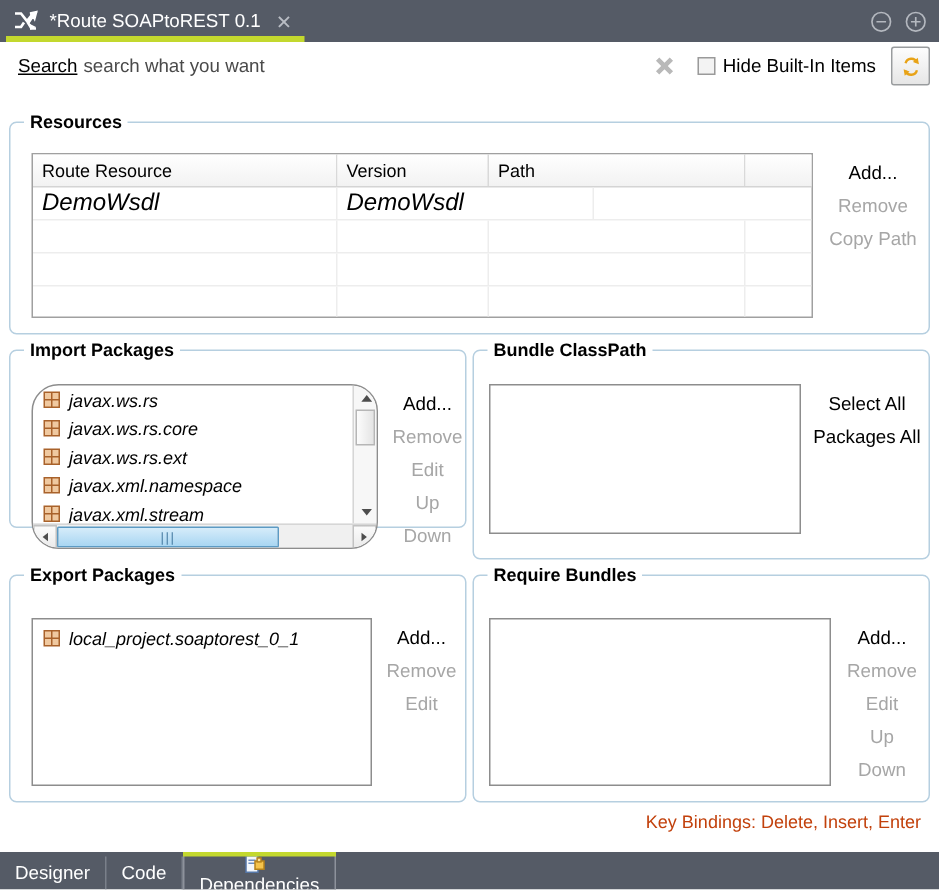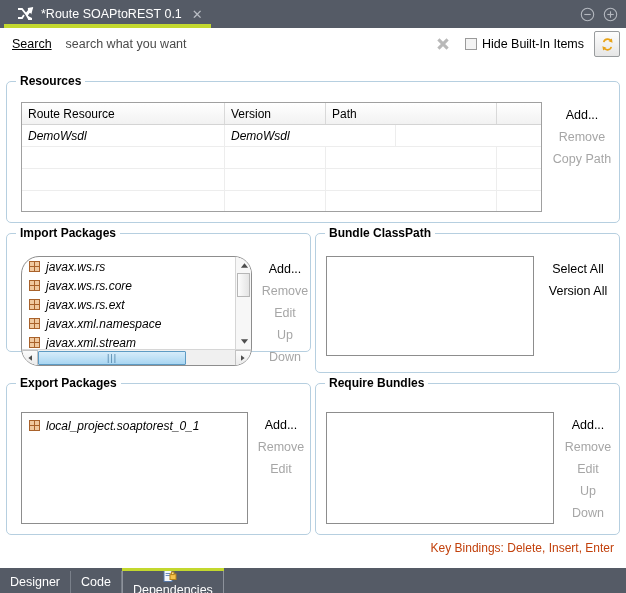--- a/index.html
+++ b/index.html
@@ -22,21 +22,21 @@
     height: 28px;
     background: #555b66;
     position: relative;
     display: flex;
     align-items: center;
   }
   .tab-active {
     height: 28px;
     display: flex;
     align-items: center;
-    padding: 0 8px 0 16px;
+    padding: 0 8px 0 8px;
     position: relative;
     box-sizing: border-box;
   }
   .tab-active::after {
     content: "";
     position: absolute;
     left: 4px;
     right: 0;
     bottom: 0;
     height: 4px;
@@ -81,21 +81,21 @@
     align-items: center;
     padding: 0 6px 0 12px;
     box-sizing: border-box;
     position: relative;
   }
   .search-label {
     text-decoration: underline;
     font-size: 12.5px;
     color: #000;
     cursor: pointer;
-    margin-right: 14px;
+    margin-right: 4px;
   }
   .search-input {
     border: none;
     outline: none;
     font-family: "Liberation Sans", sans-serif;
     font-size: 12.5px;
     color: #4a4a4a;
     background: transparent;
     flex: 1 1 auto;
     padding: 0;
@@ -170,21 +170,21 @@
     overflow: hidden;
     white-space: nowrap;
   }
   .tbl-row { display: flex; height: 21px; border-bottom: 1px solid #ededed; }
   .td {
     display: flex; align-items: center;
     padding-left: 6px;
     border-right: 1px solid #ededed;
     box-sizing: border-box;
     font-style: italic;
-    font-size: 12px;
+    font-size: 16px;
     white-space: nowrap;
     overflow: hidden;
   }
 
   
   .listbox {
     position: absolute;
     border: 1px solid #8d8d8d;
     background: #ffffff;
     box-sizing: border-box;
@@ -501,21 +501,21 @@
   </div>
 </div>
 
 <div class="group" style="left:315px; top:233px; width:305px; height:140px;">
   <span class="group-title">Bundle ClassPath</span>
 
   <div class="listbox" style="left:10px; top:22px; width:208px; height:100px;"></div>
 
   <div class="actions" style="left:222px; top:24px; width:80px;">
     <span class="action enabled">Select All</span>
-    <span class="action enabled">Version All</span>
+    <span class="action enabled">Packages All</span>
   </div>
 </div>
 
 <div class="group" style="left:6px; top:383px; width:305px; height:152px;">
   <span class="group-title">Export Packages</span>
 
   <div class="listbox" style="left:14px; top:28px; width:227px; height:112px;">
     <div class="list-item" style="margin-top:3px;">
       <span class="pkg-icon">
         <svg viewBox="0 0 13 13" width="13" height="13" aria-hidden="true">

